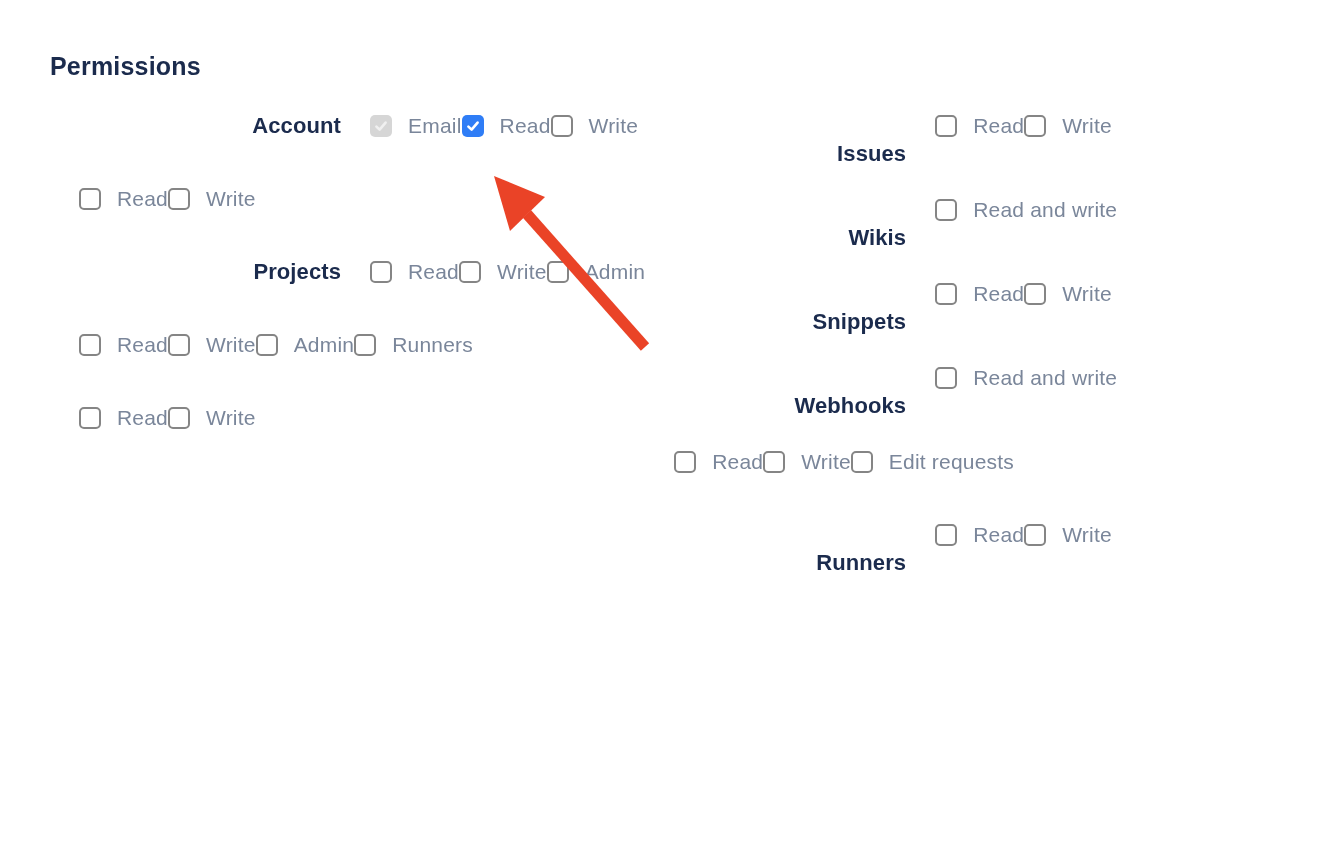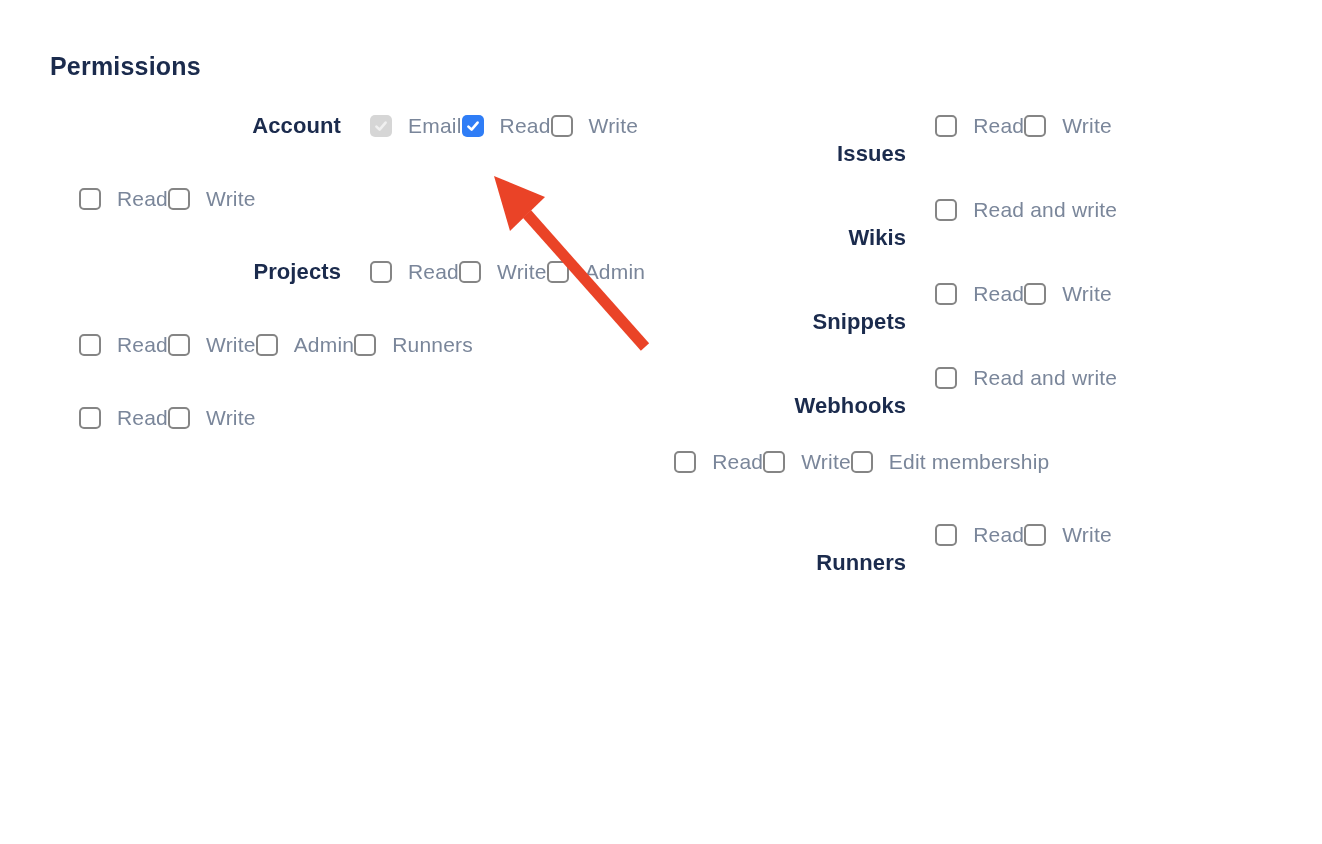--- a/index.html
+++ b/index.html
@@ -267,21 +267,21 @@
     <span class="option-label">Read</span>
   </label>
 
   <label class="option-row">
     <span class="cb unchecked"></span>
     <span class="option-label">Write</span>
   </label>
 
   <label class="option-row">
     <span class="cb unchecked"></span>
-    <span class="option-label">Edit membership</span>
+    <span class="option-label">Edit requests</span>
   </label>
 </div>
   </div>
 
   <div class="group">
     <div class="group-label">Runners</div>
     <div class="options">
   <label class="option-row">
     <span class="cb unchecked"></span>
     <span class="option-label">Read</span>

